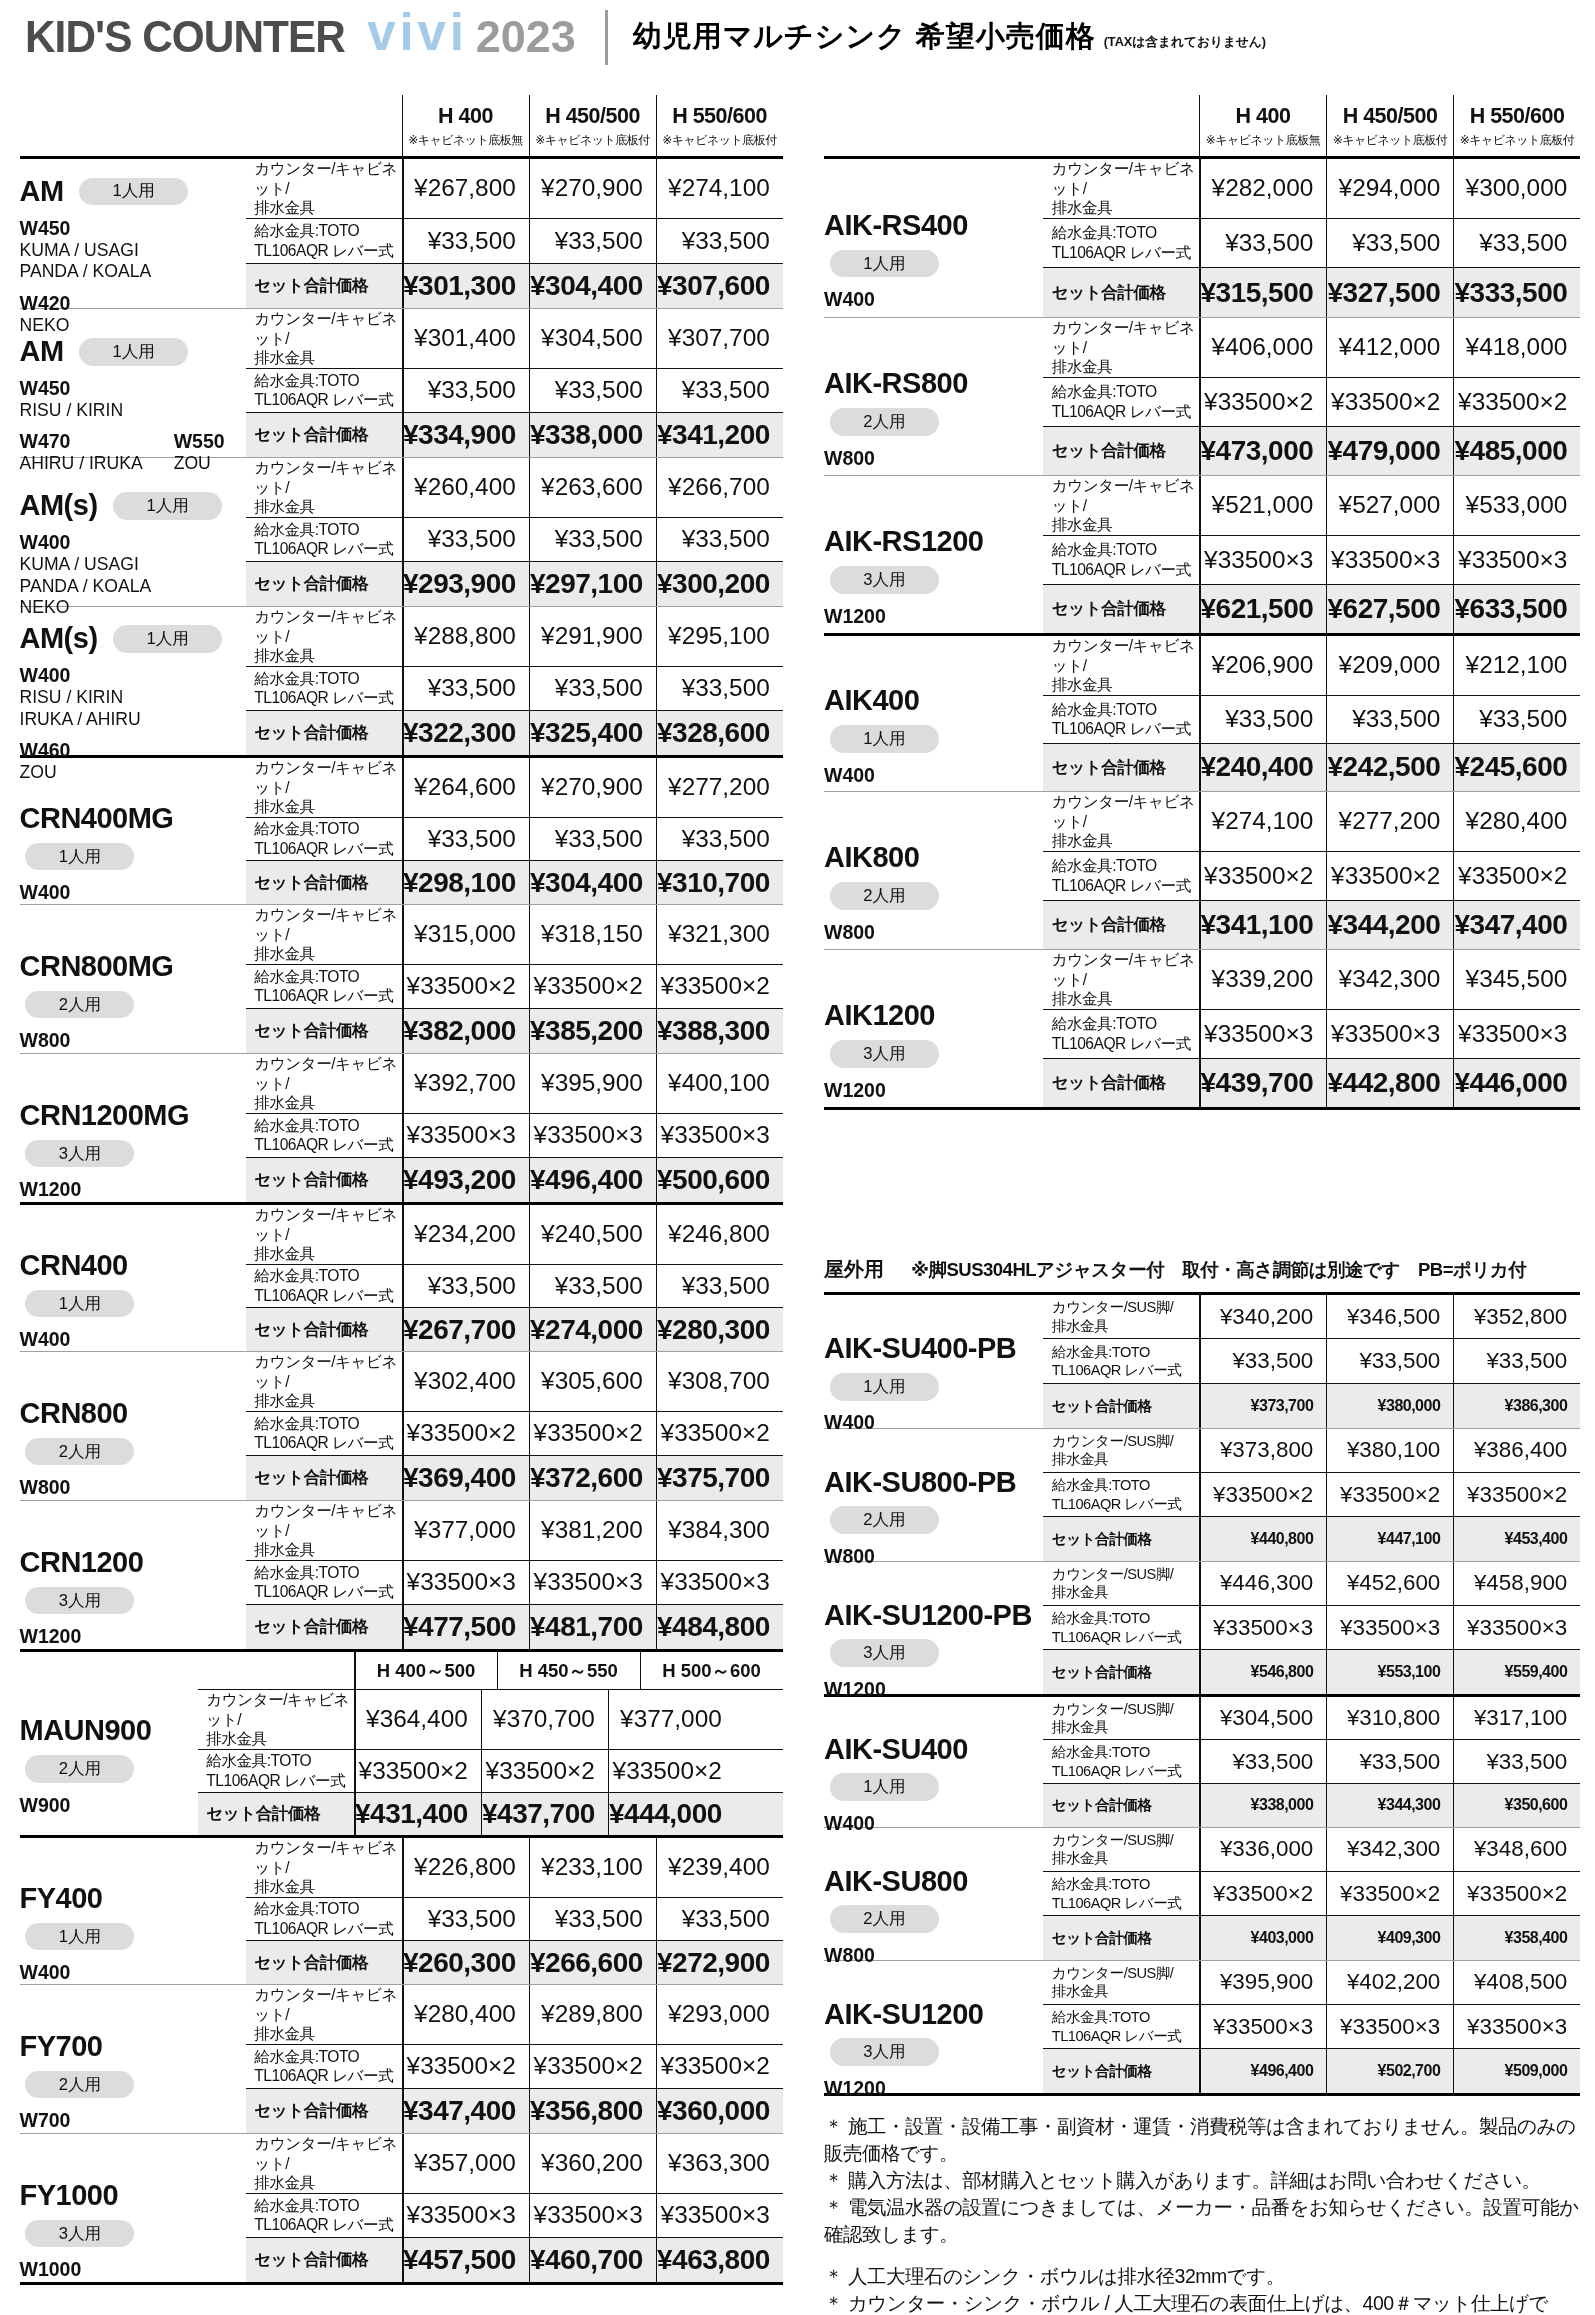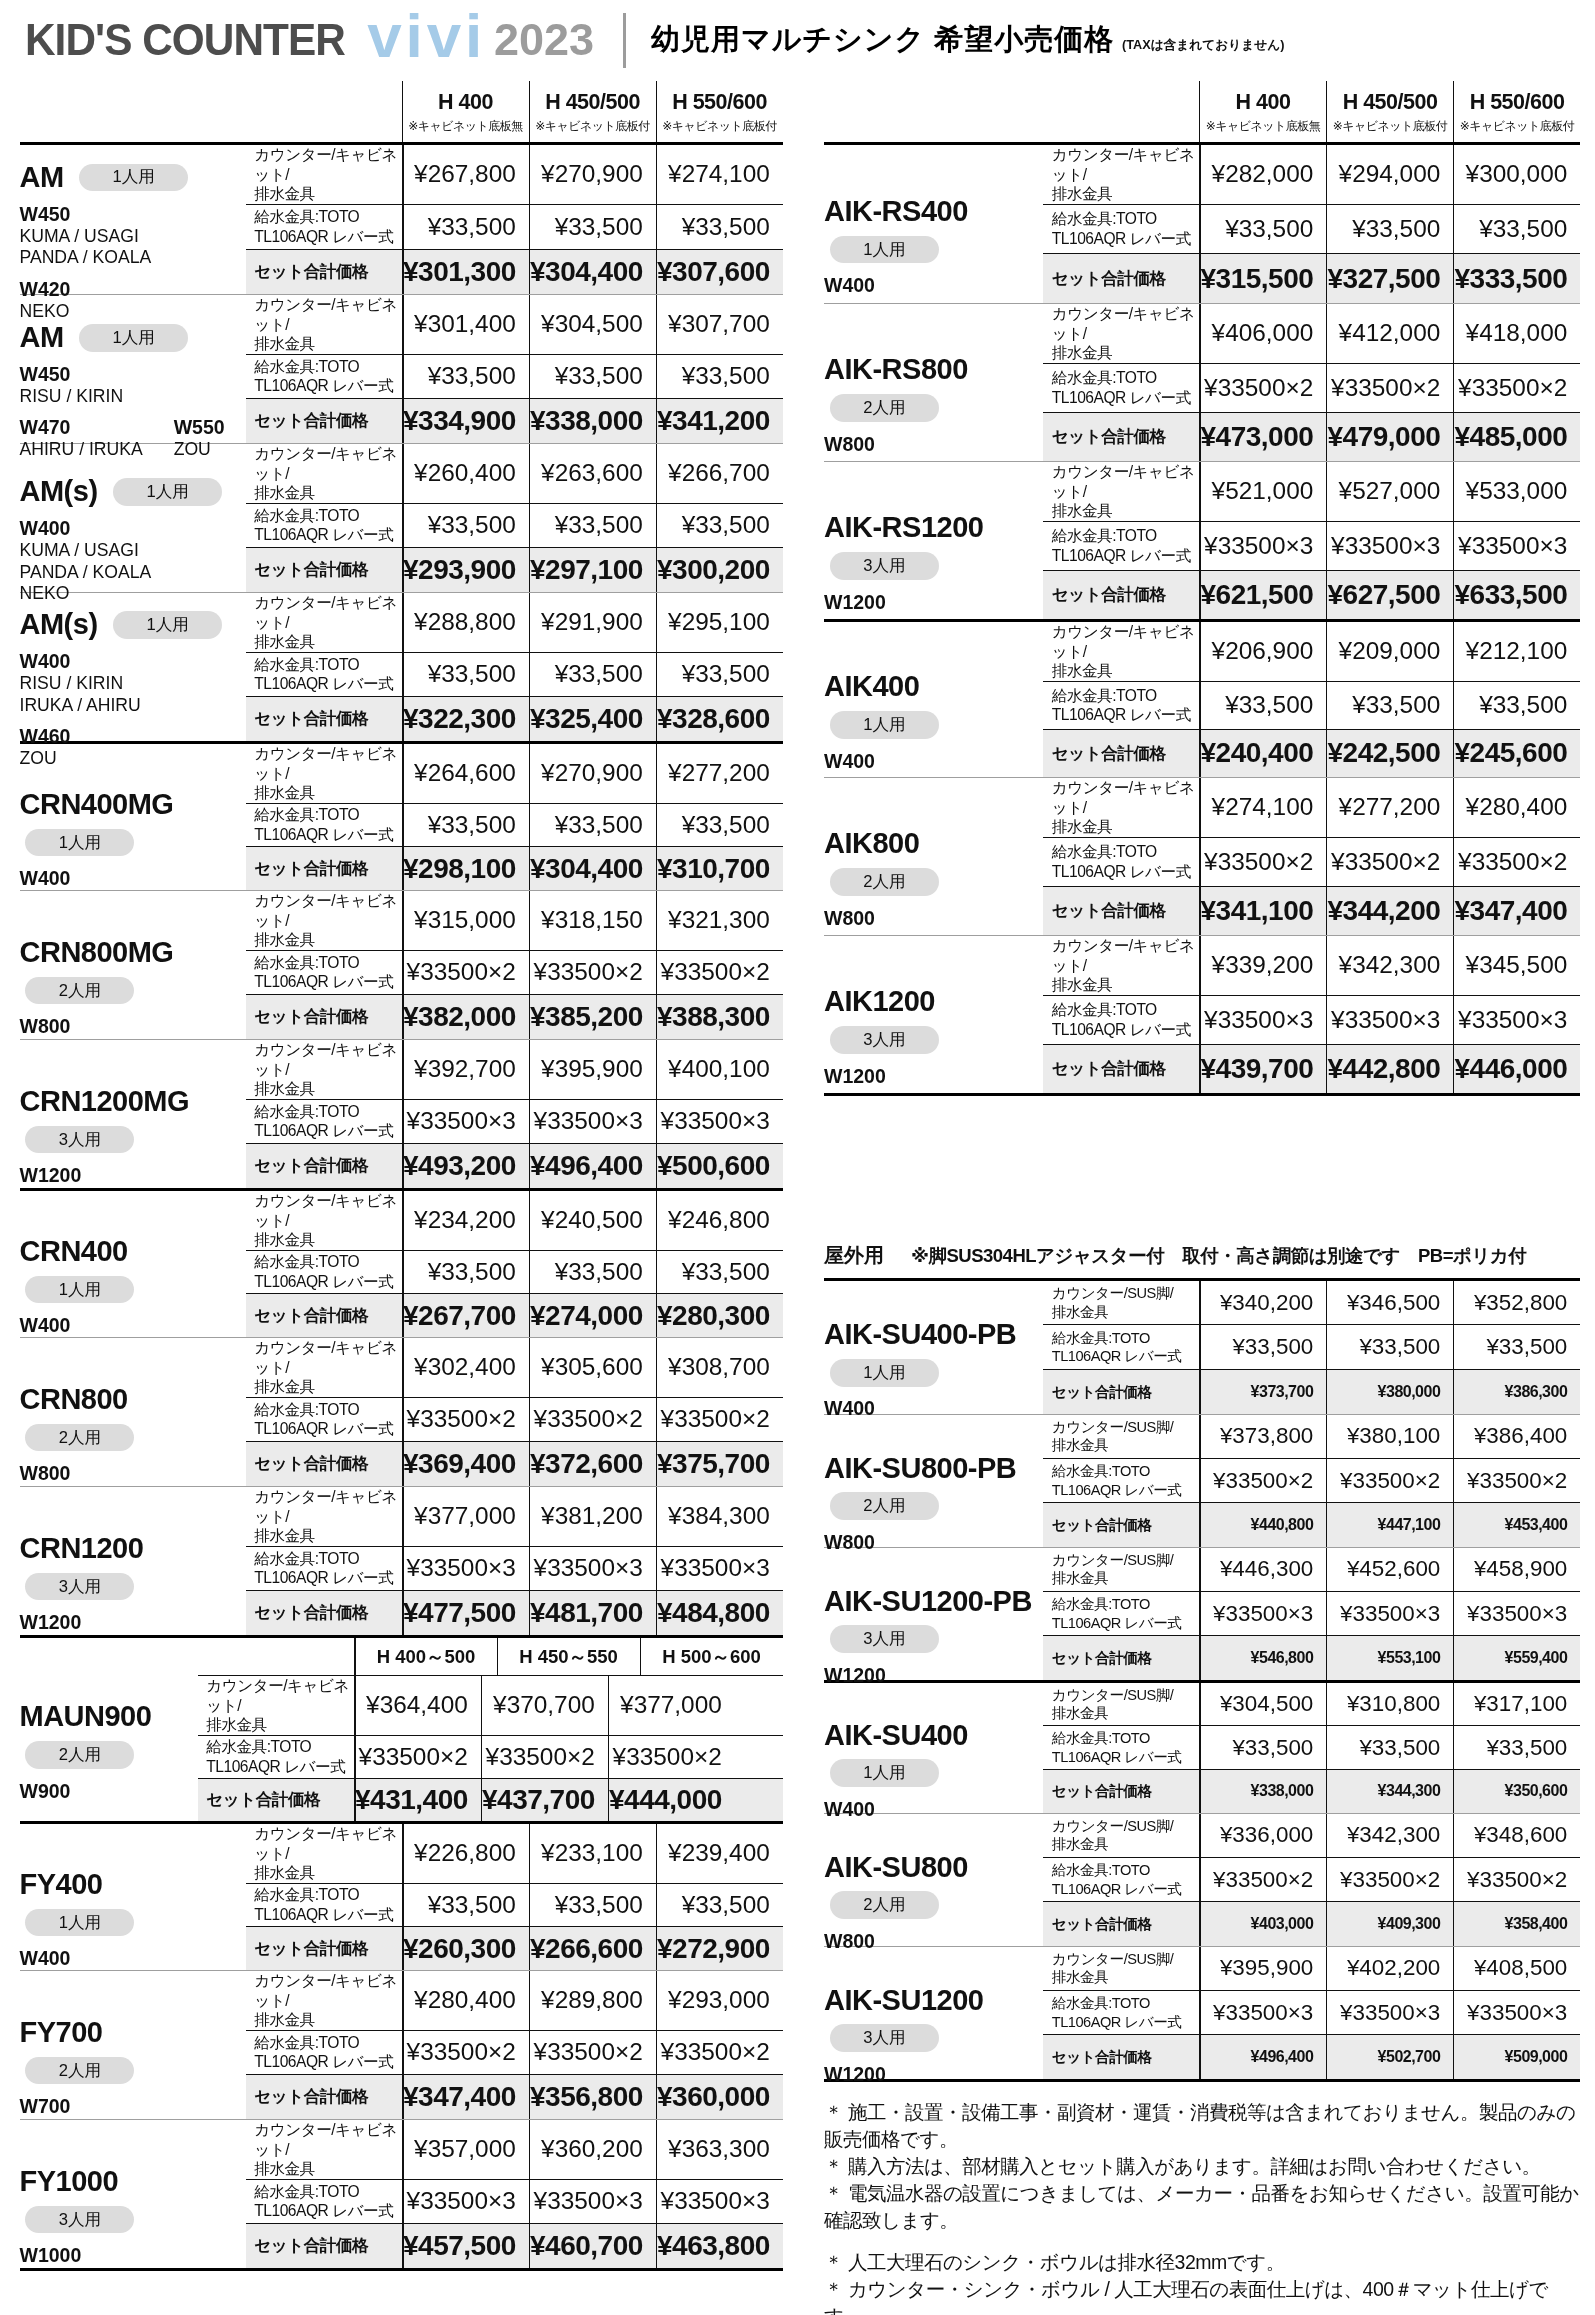--- a/index.html
+++ b/index.html
@@ -5,28 +5,28 @@
   * { margin:0; padding:0; box-sizing:border-box; }
   html,body { background:#fff; }
   body {
     width:1596px; height:2315px; position:relative;
     font-family:"Liberation Sans","DejaVu Sans",sans-serif; color:#111;
     overflow:hidden;
   }
   
   .logo-bar { position:absolute; left:25px; top:9.8px; display:flex; align-items:center; }
   .brand { font-size:45px; font-weight:700; color:#4d4d4d; letter-spacing:-1px; transform:scaleX(.94); transform-origin:left; }
-  .vivi  { font-size:62px; font-weight:800; color:#a5cbe8; letter-spacing:3.9px; margin:-9.8px 7.8px 0 2px; }
+  .vivi  { font-size:51px; font-weight:800; color:#a5cbe8; letter-spacing:3.9px; margin:-9.8px 7.8px 0 2px; }
   .year  { font-size:45px; font-weight:700; color:#9c9c9c; }
   .hdivider { width:2.9px; height:55px; background:#9c9c9c; margin:0 25px 0 29px; }
   .title { font-size:29px; font-weight:800; color:#000; letter-spacing:1px; }
   .taxnote { font-size:12.7px; font-weight:700; margin-left:7.8px; margin-top:9.8px; }
 
   
-  .col { position:absolute; top:81px; }
+  .col { position:absolute; top:95px; }
   #left-col  { left:19.5px;  width:763px; }
   #right-col { left:824px; width:756px; }
 
   
   .hdr-row { display:flex; height:64px; border-bottom:3.9px solid #000; }
   .hdr-spacer { flex:1; }
   .hdr-cell { width:127px; border-left:1px solid #111; text-align:center; padding-top:8.8px; }
   .hdr-h { font-size:21.5px; font-weight:700; letter-spacing:-0.5px; }
   .hdr-note { font-size:12px; margin-top:2.9px; letter-spacing:-0.5px; }
 

